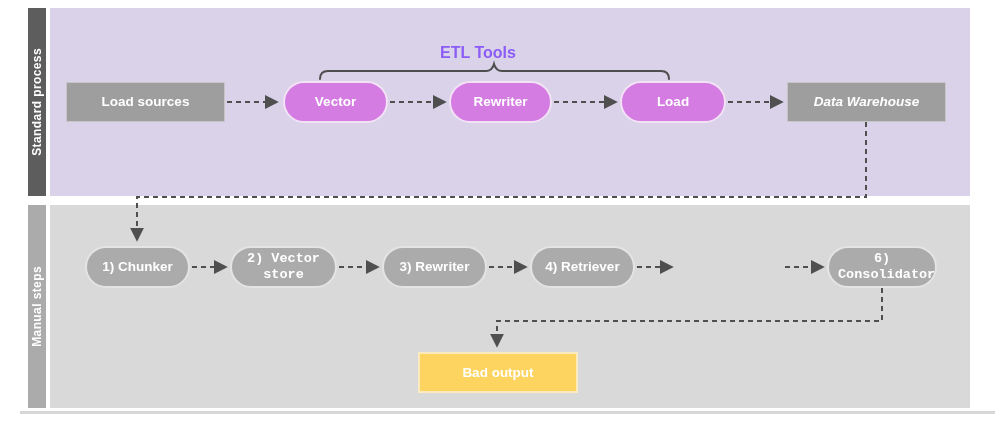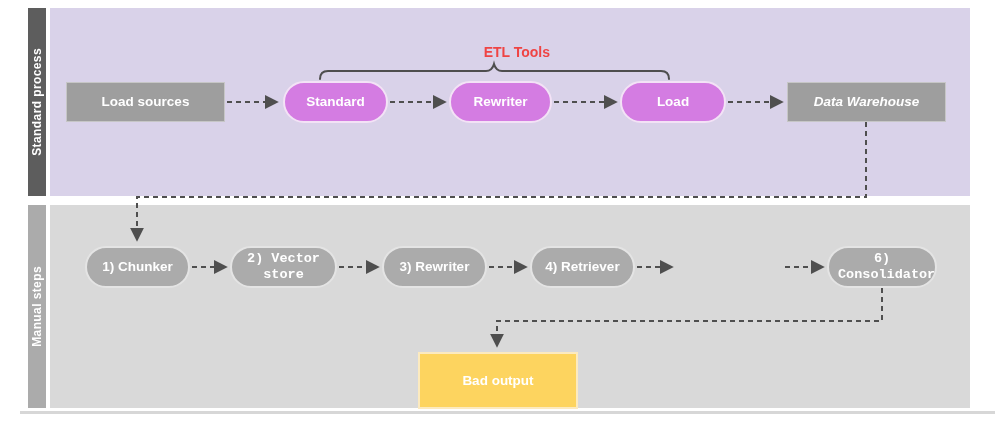--- a/index.html
+++ b/index.html
@@ -35,26 +35,26 @@
   .node-extract{left:283px;top:81px;width:105px;height:42px;}
   .node-transform{left:449px;top:81px;width:103px;height:42px;}
   .node-load{left:620px;top:81px;width:106px;height:42px;}
   .node-data-warehouse{left:787px;top:82px;width:159px;height:40px;font-style:italic;}
   .node-chunker{left:85px;top:246px;width:105px;height:42px;}
   .node-vector-store{left:230px;top:246px;width:107px;height:42px;}
   .node-rewriter{left:382px;top:246px;width:105px;height:42px;}
   .node-retriever{left:530px;top:246px;width:105px;height:42px;}
   .node-reranker{left:676px;top:246px;width:107px;height:42px;}
   .node-consolidator{left:827px;top:246px;width:110px;height:42px;}
-  .node-bad-output{left:418px;top:352px;width:160px;height:57px;}
+  .node-bad-output{left:418px;top:352px;width:160px;height:41px;}
   .wrap-narrow{max-width:88px;font-family:Liberation Mono, monospace;}
   
   .etl-label{
-    left:440px;top:44px;width:110px;text-align:right;
-    color:#ef4444;font-weight:bold;font-size:14px;
+    left:440px;top:44px;width:110px;text-align:left;
+    color:#8b5cf6;font-weight:bold;font-size:16px;
   }
   svg.overlay{position:absolute;left:0;top:0;pointer-events:none;}
 </style>
 </head>
 <body>
 
 <div class="canvas">
 
   <div class="lane-sidebar lane-standard-sidebar">
     <span class="vlabel">Standard process</span>
@@ -89,21 +89,21 @@
     </g>
     <path d="M320,79 Q320,71 328,71 L486,71 Q492,71 494,64 Q496,71 502,71 L661,71 Q669,71 669,79" stroke="#4e4e4e" stroke-width="2" fill="none" stroke-linecap="round"></path>
   </svg>
 
   <div class="abs etl-label">ETL Tools</div>
 
   <div class="node rect-node node-data-sources">
     <span>Load sources</span>
   </div>
   <div class="node pill-pink node-extract">
-    <span>Standard</span>
+    <span>Vector</span>
   </div>
   <div class="node pill-pink node-transform">
     <span>Rewriter</span>
   </div>
   <div class="node pill-pink node-load">
     <span>Load</span>
   </div>
   <div class="node rect-node node-data-warehouse">
     <span>Data Warehouse</span>
   </div>

